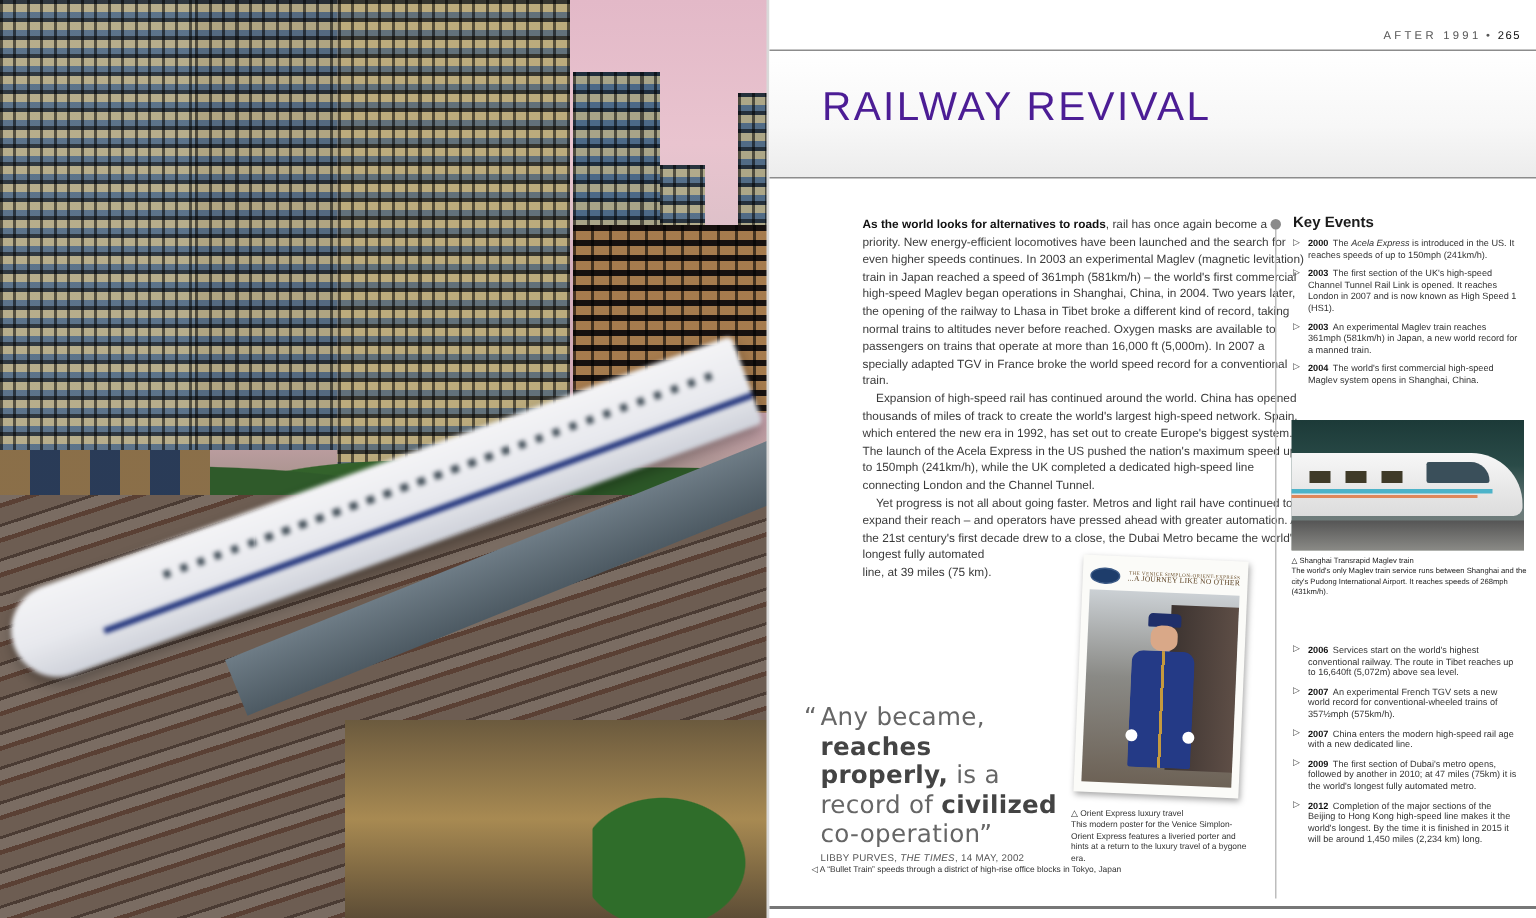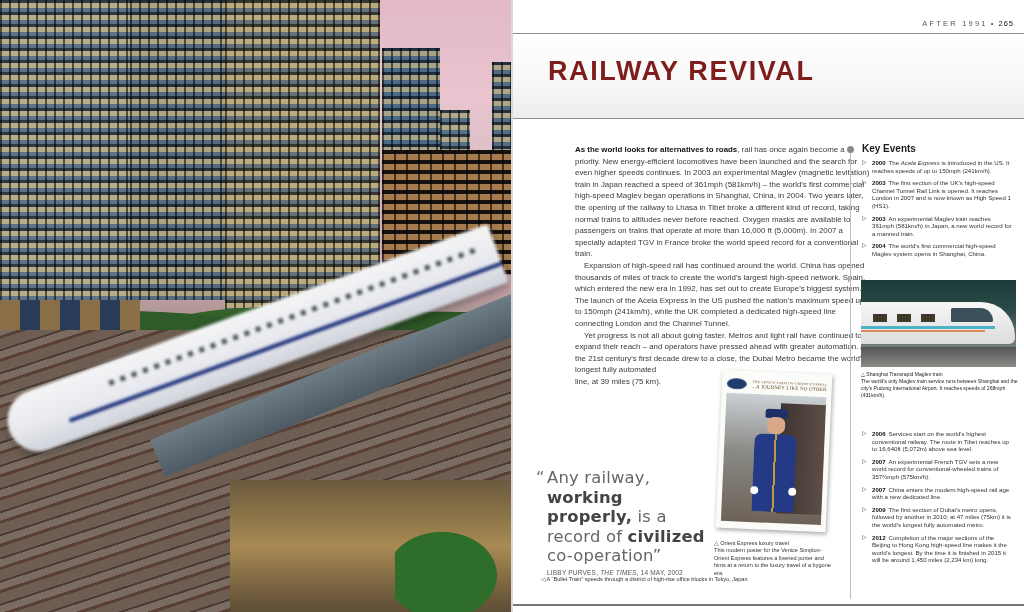--- a/index.html
+++ b/index.html
@@ -52,21 +52,21 @@
 
   
   .right-page { position: absolute; left: 513px; top: 0; width: 511px; height: 612px; background: #ffffff; }
   .running-head { position: absolute; right: 10px; top: 19px; font-size: 7.5px; letter-spacing: 2.2px; color: #555; }
   .running-head .sep { margin: 0 3px; }
   .running-head .folio { font-weight: normal; color: #111; letter-spacing: 1px; }
   .rule-top { position: absolute; left: 0; right: 0; top: 33px; height: 1px; background: #8c8c8c; }
   .title-band { position: absolute; left: 0; right: 0; top: 34px; height: 84px;
     background: linear-gradient(180deg, #ffffff 0%, #f7f7f7 60%, #ececec 100%); }
   .page-title { position: absolute; left: 35px; top: 56px; font-size: 27px; letter-spacing: 1.6px;
-    font-weight: bold; color: #7f1d1d; }
+    font-weight: normal; color: #4c1d95; }
   .rule-title { position: absolute; left: 0; right: 0; top: 118px; height: 1px; background: #8c8c8c; }
 
   .body-text { position: absolute; left: 34px; top: 144px; width: 295px; font-size: 7.9px; line-height: 11.6px; color: #3a3a3a; margin-left: 28px; }
   .body-text p { text-indent: 9px; }
   .body-text p.first { text-indent: 0; }
   .body-text .lead { font-weight: bold; color: #111; }
   .body-text p.narrow { width: 172px; }
 
   .pullquote { position: absolute; left: 25px; top: 468px; width: 170px; }
   .pq-text { font-size: 16.4px; line-height: 19.6px; color: #666; font-family: "DejaVu Sans", sans-serif; letter-spacing: 0.2px; }
@@ -162,21 +162,21 @@
   <div class="body-text">
     <p class="first"><span class="lead">As the world looks for alternatives to roads</span><span>, rail has once again become a priority. New energy-efficient locomotives have been launched and the search for even higher speeds continues. In 2003 an experimental Maglev (magnetic levitation) train in Japan reached a speed of 361mph (581km/h) – the world's first commercial high-speed Maglev began operations in Shanghai, China, in 2004. Two years later, the opening of the railway to Lhasa in Tibet broke a different kind of record, taking normal trains to altitudes never before reached. Oxygen masks are available to passengers on trains that operate at more than 16,000 ft (5,000m). In 2007 a specially adapted TGV in France broke the world speed record for a conventional train.</span></p>
     <p>Expansion of high-speed rail has continued around the world. China has opened thousands of miles of track to create the world's largest high-speed network. Spain, which entered the new era in 1992, has set out to create Europe's biggest system. The launch of the Acela Express in the US pushed the nation's maximum speed up to 150mph (241km/h), while the UK completed a dedicated high-speed line connecting London and the Channel Tunnel.</p>
     <p>Yet progress is not all about going faster. Metros and light rail have continued to expand their reach – and operators have pressed ahead with greater automation. As the 21st century's first decade drew to a close, the Dubai Metro became the world's longest fully automated</p>
     <p class="first narrow">line, at 39 miles (75 km).</p>
   </div>
 
   <div class="pullquote">
     <div class="pq-text">
       <span class="pq-open">“</span>
-      <span class="pq-body"><span>Any railway, </span><b>working properly,</b><span> is a record of </span><b>civilized</b><span> co-operation</span><span>”</span></span>
+      <span class="pq-body"><span>Any became, </span><b>reaches properly,</b><span> is a record of </span><b>civilized</b><span> co-operation</span><span>”</span></span>
     </div>
     <div class="pq-attrib"><span>LIBBY PURVES, </span><i>THE TIMES</i><span>, 14 MAY, 2002</span></div>
   </div>
 
   <div class="poster">
     <div class="poster-head">
       <div class="poster-logo"></div>
       <div class="poster-tag">
         <span class="sm">THE VENICE SIMPLON-ORIENT-EXPRESS</span>
         <span class="lg">...A JOURNEY LIKE NO OTHER</span>

